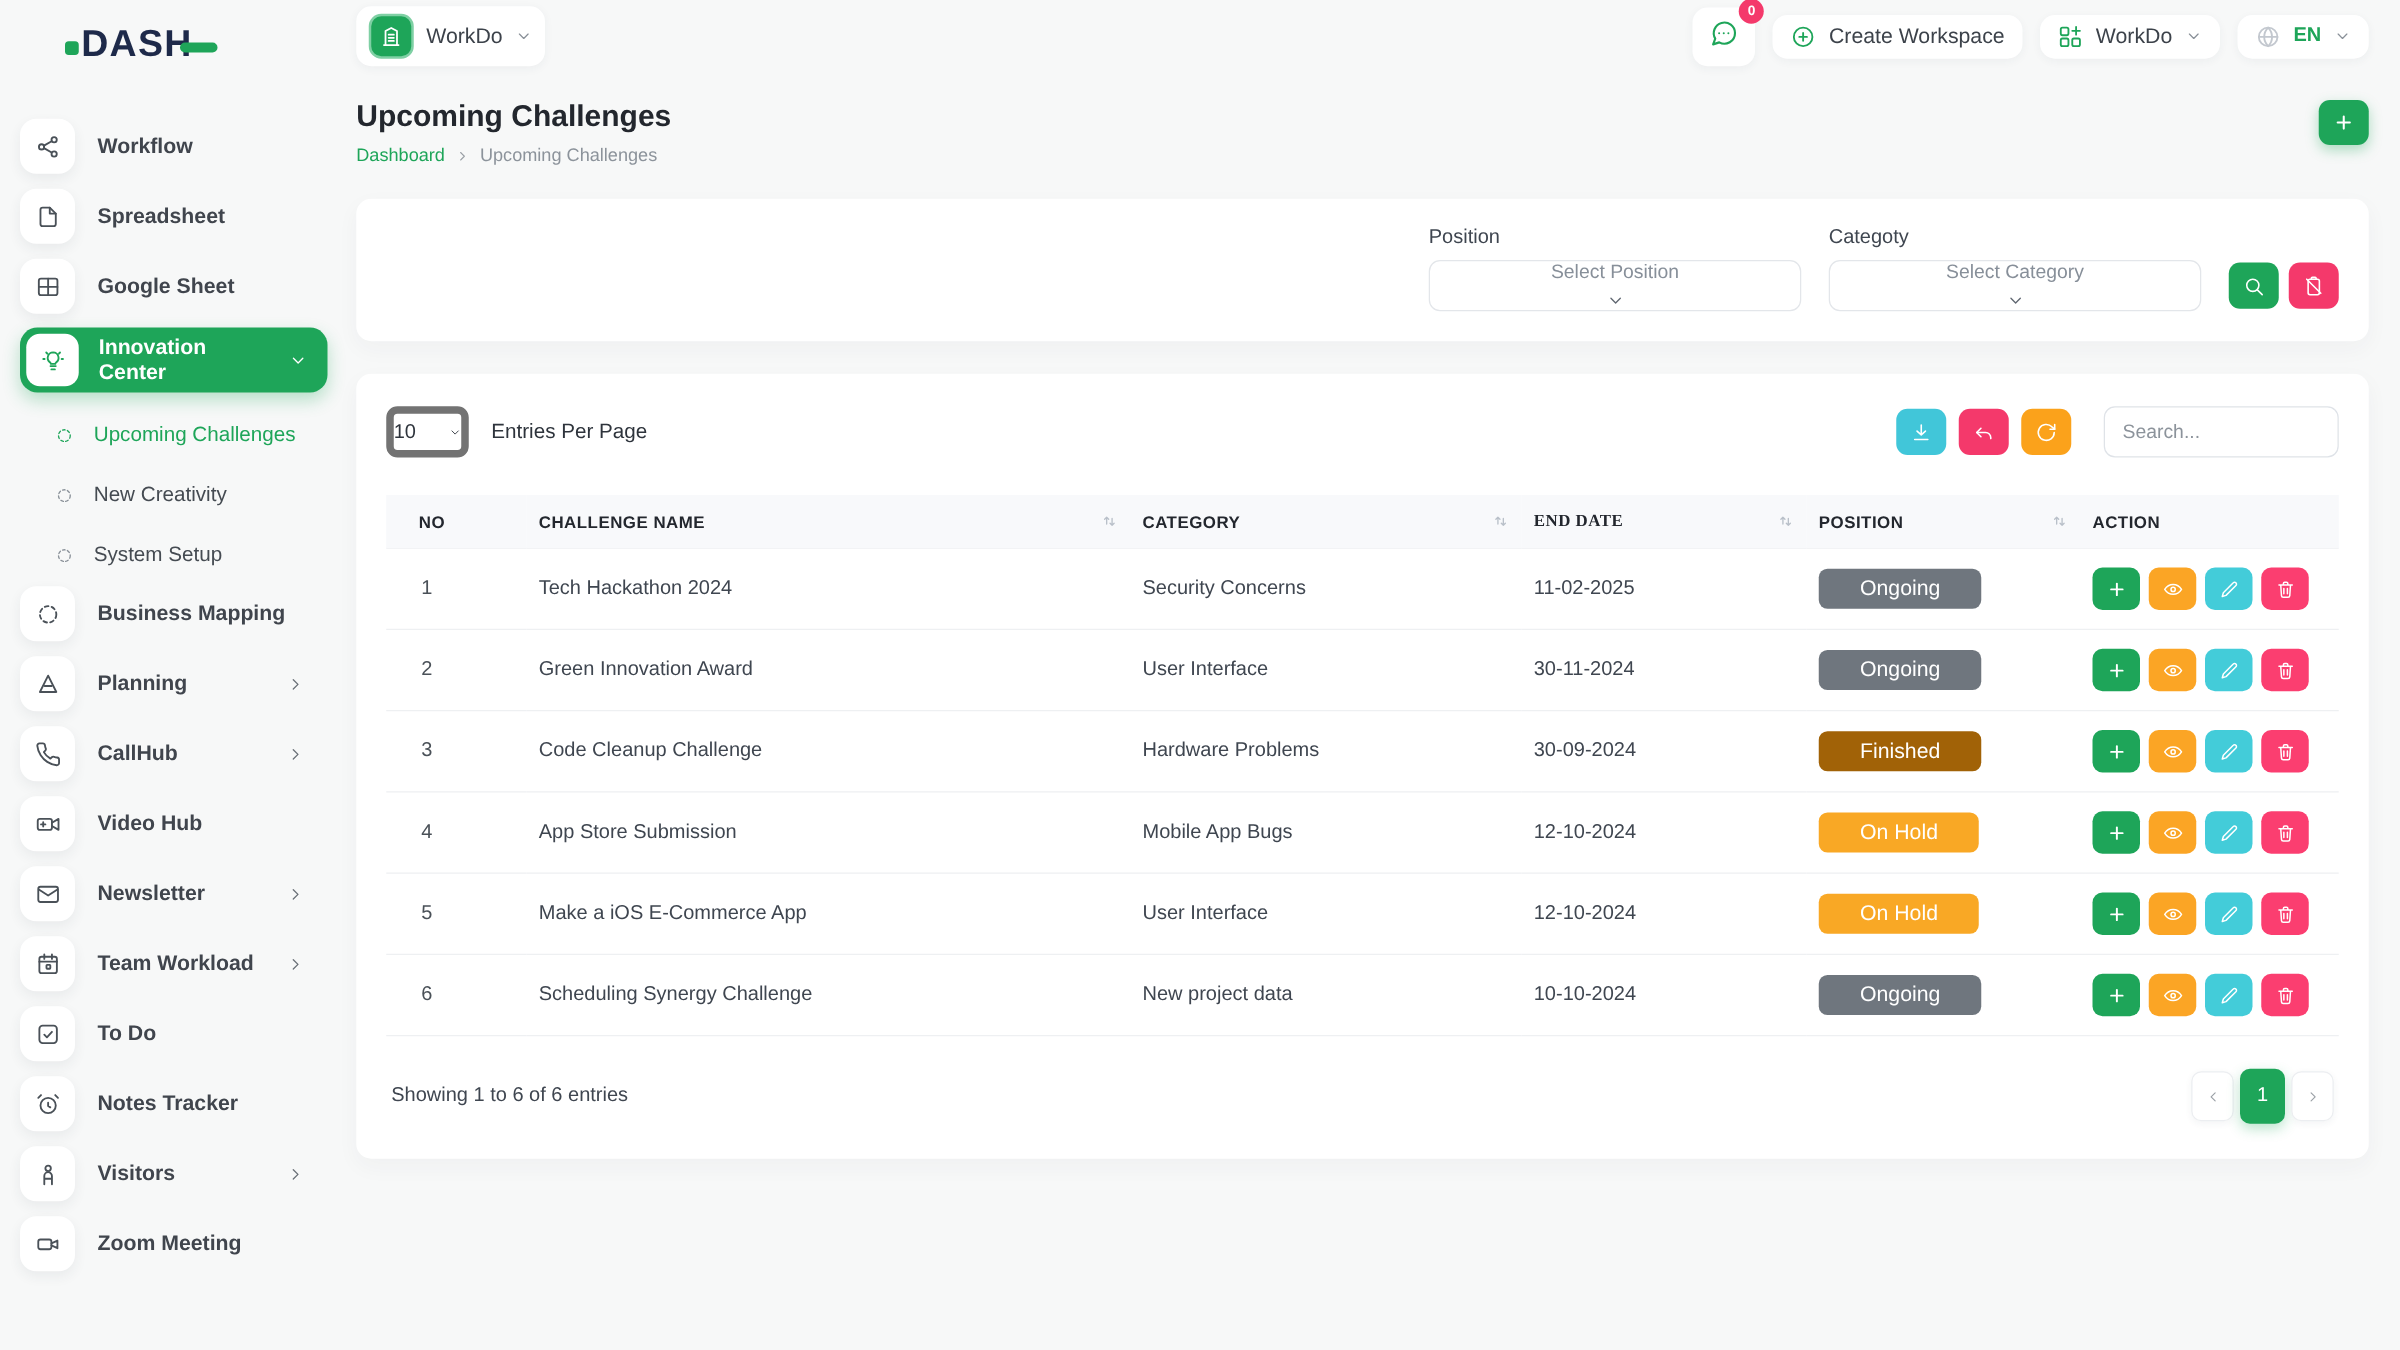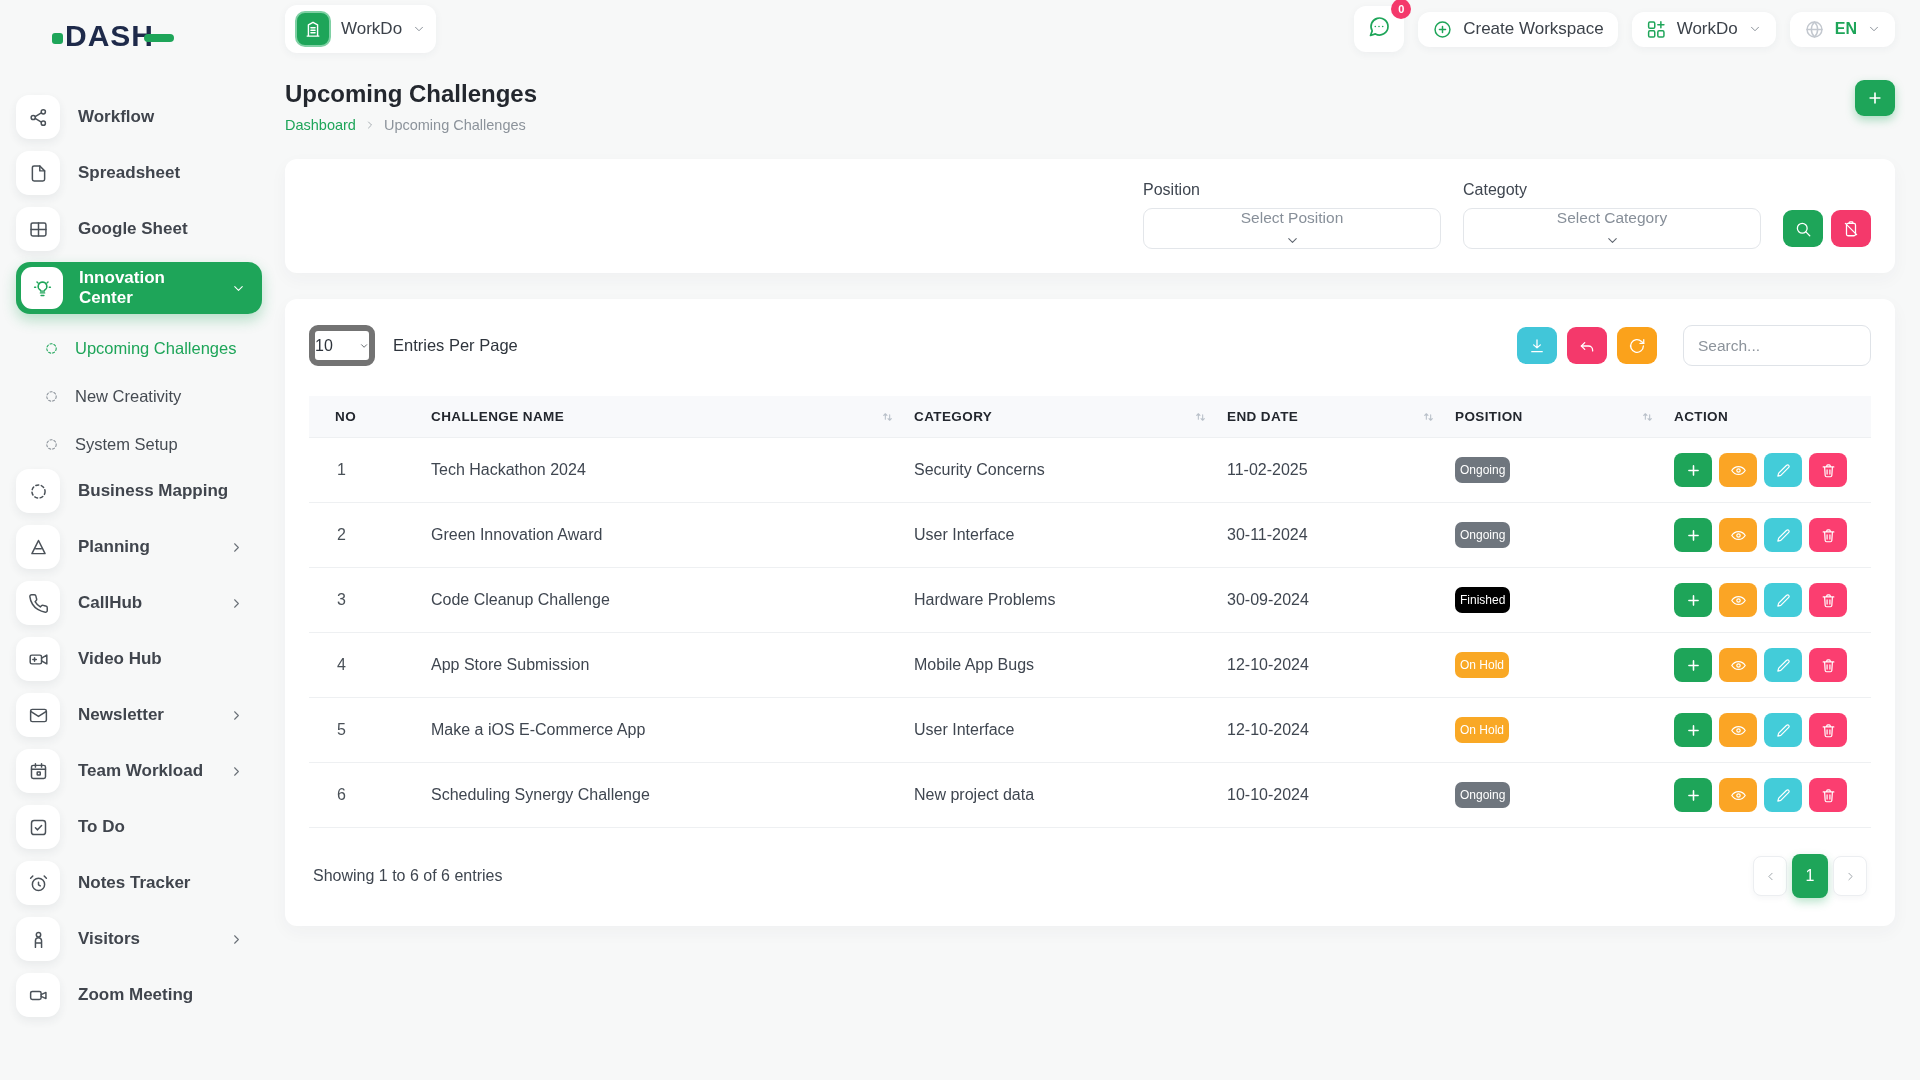--- a/index.html
+++ b/index.html
@@ -98,26 +98,26 @@
       font-size:15.5px; color:#3f4650; outline:none; font-family:inherit; margin-left:16px; }
   .search-input::placeholder { color:#8c939b; }
 
   table { width:100%; border-collapse:collapse; margin-top:30px; }
   thead th { background:#f8f9fb; text-align:left; font-size:13.5px; font-weight:700; color:#23272e;
       letter-spacing:.4px; padding:13px 10px; position:relative; cursor:pointer; }
   th .sort { position:absolute; right:10px; top:50%; transform:translateY(-50%); width:13px; height:13px; color:#b9c0c9; }
   th.c-no { width:112px; padding-left:26px; }
   th.c-name { width:483px; }
   th.c-cat { width:313px; }
-  th.c-date { width:228px; }
+  th.c-date { width:228px;font-family:Liberation Serif, serif; }
   th.c-pos { width:219px; }
   tbody td { border-bottom:1px solid #eef0f2; padding:15px 10px; font-size:16px; color:#3f4650; }
   tbody tr:first-child td { border-top:1px solid #eef0f2; }
   td.c-no { padding-left:28px; color:#4a5158; }
-  .pos-badge { display:inline-block; padding:6px 5px; border-radius:7px; font-size:12px; color:#fff;text-align:right; }
+  .pos-badge { display:inline-block; padding:6px 33px; border-radius:7px; font-size:17px; color:#fff;text-align:right; }
   .row-actions { display:flex; gap:7px; }
   .act-btn { width:38px; height:34px; border:none; border-radius:8px; color:#fff; cursor:pointer;
       display:flex; align-items:center; justify-content:center; }
   .act-btn .icon { width:17px; height:17px; }
 
   .table-footer { display:flex; align-items:center; justify-content:space-between; margin-top:26px; padding:0 4px 8px; }
   .summary { font-size:16px; color:#3f4650; }
   .pagination { display:flex; align-items:center; gap:5px; }
   .page-btn { width:34px; height:40px; border:1px solid #eceef1; background:#fff; border-radius:8px;
       display:flex; align-items:center; justify-content:center; color:#9aa0a6; cursor:pointer;
@@ -636,21 +636,21 @@
                   </span>
                 </button>
               </div>
             </td>
           </tr>
           <tr>
             <td class="c-no">3</td>
             <td class="c-name">Code Cleanup Challenge</td>
             <td class="c-cat">Hardware Problems</td>
             <td class="c-date">30-09-2024</td>
-            <td><span class="pos-badge" style="background: #000000;">Finished</span></td>
+            <td><span class="pos-badge" style="background: #a16207;">Finished</span></td>
             <td>
               <div class="row-actions">
                 <button class="act-btn" style="background: rgb(30, 165, 89);">
                   <span class="icon">
                     <svg viewBox="0 0 24 24" fill="none" stroke="currentColor" stroke-width="2.2" stroke-linecap="round">
                       <path d="M12 5.5v13M5.5 12h13"></path>
                     </svg>
                   </span>
                 </button>
                 <button class="act-btn" style="background: rgb(251, 165, 37);">

